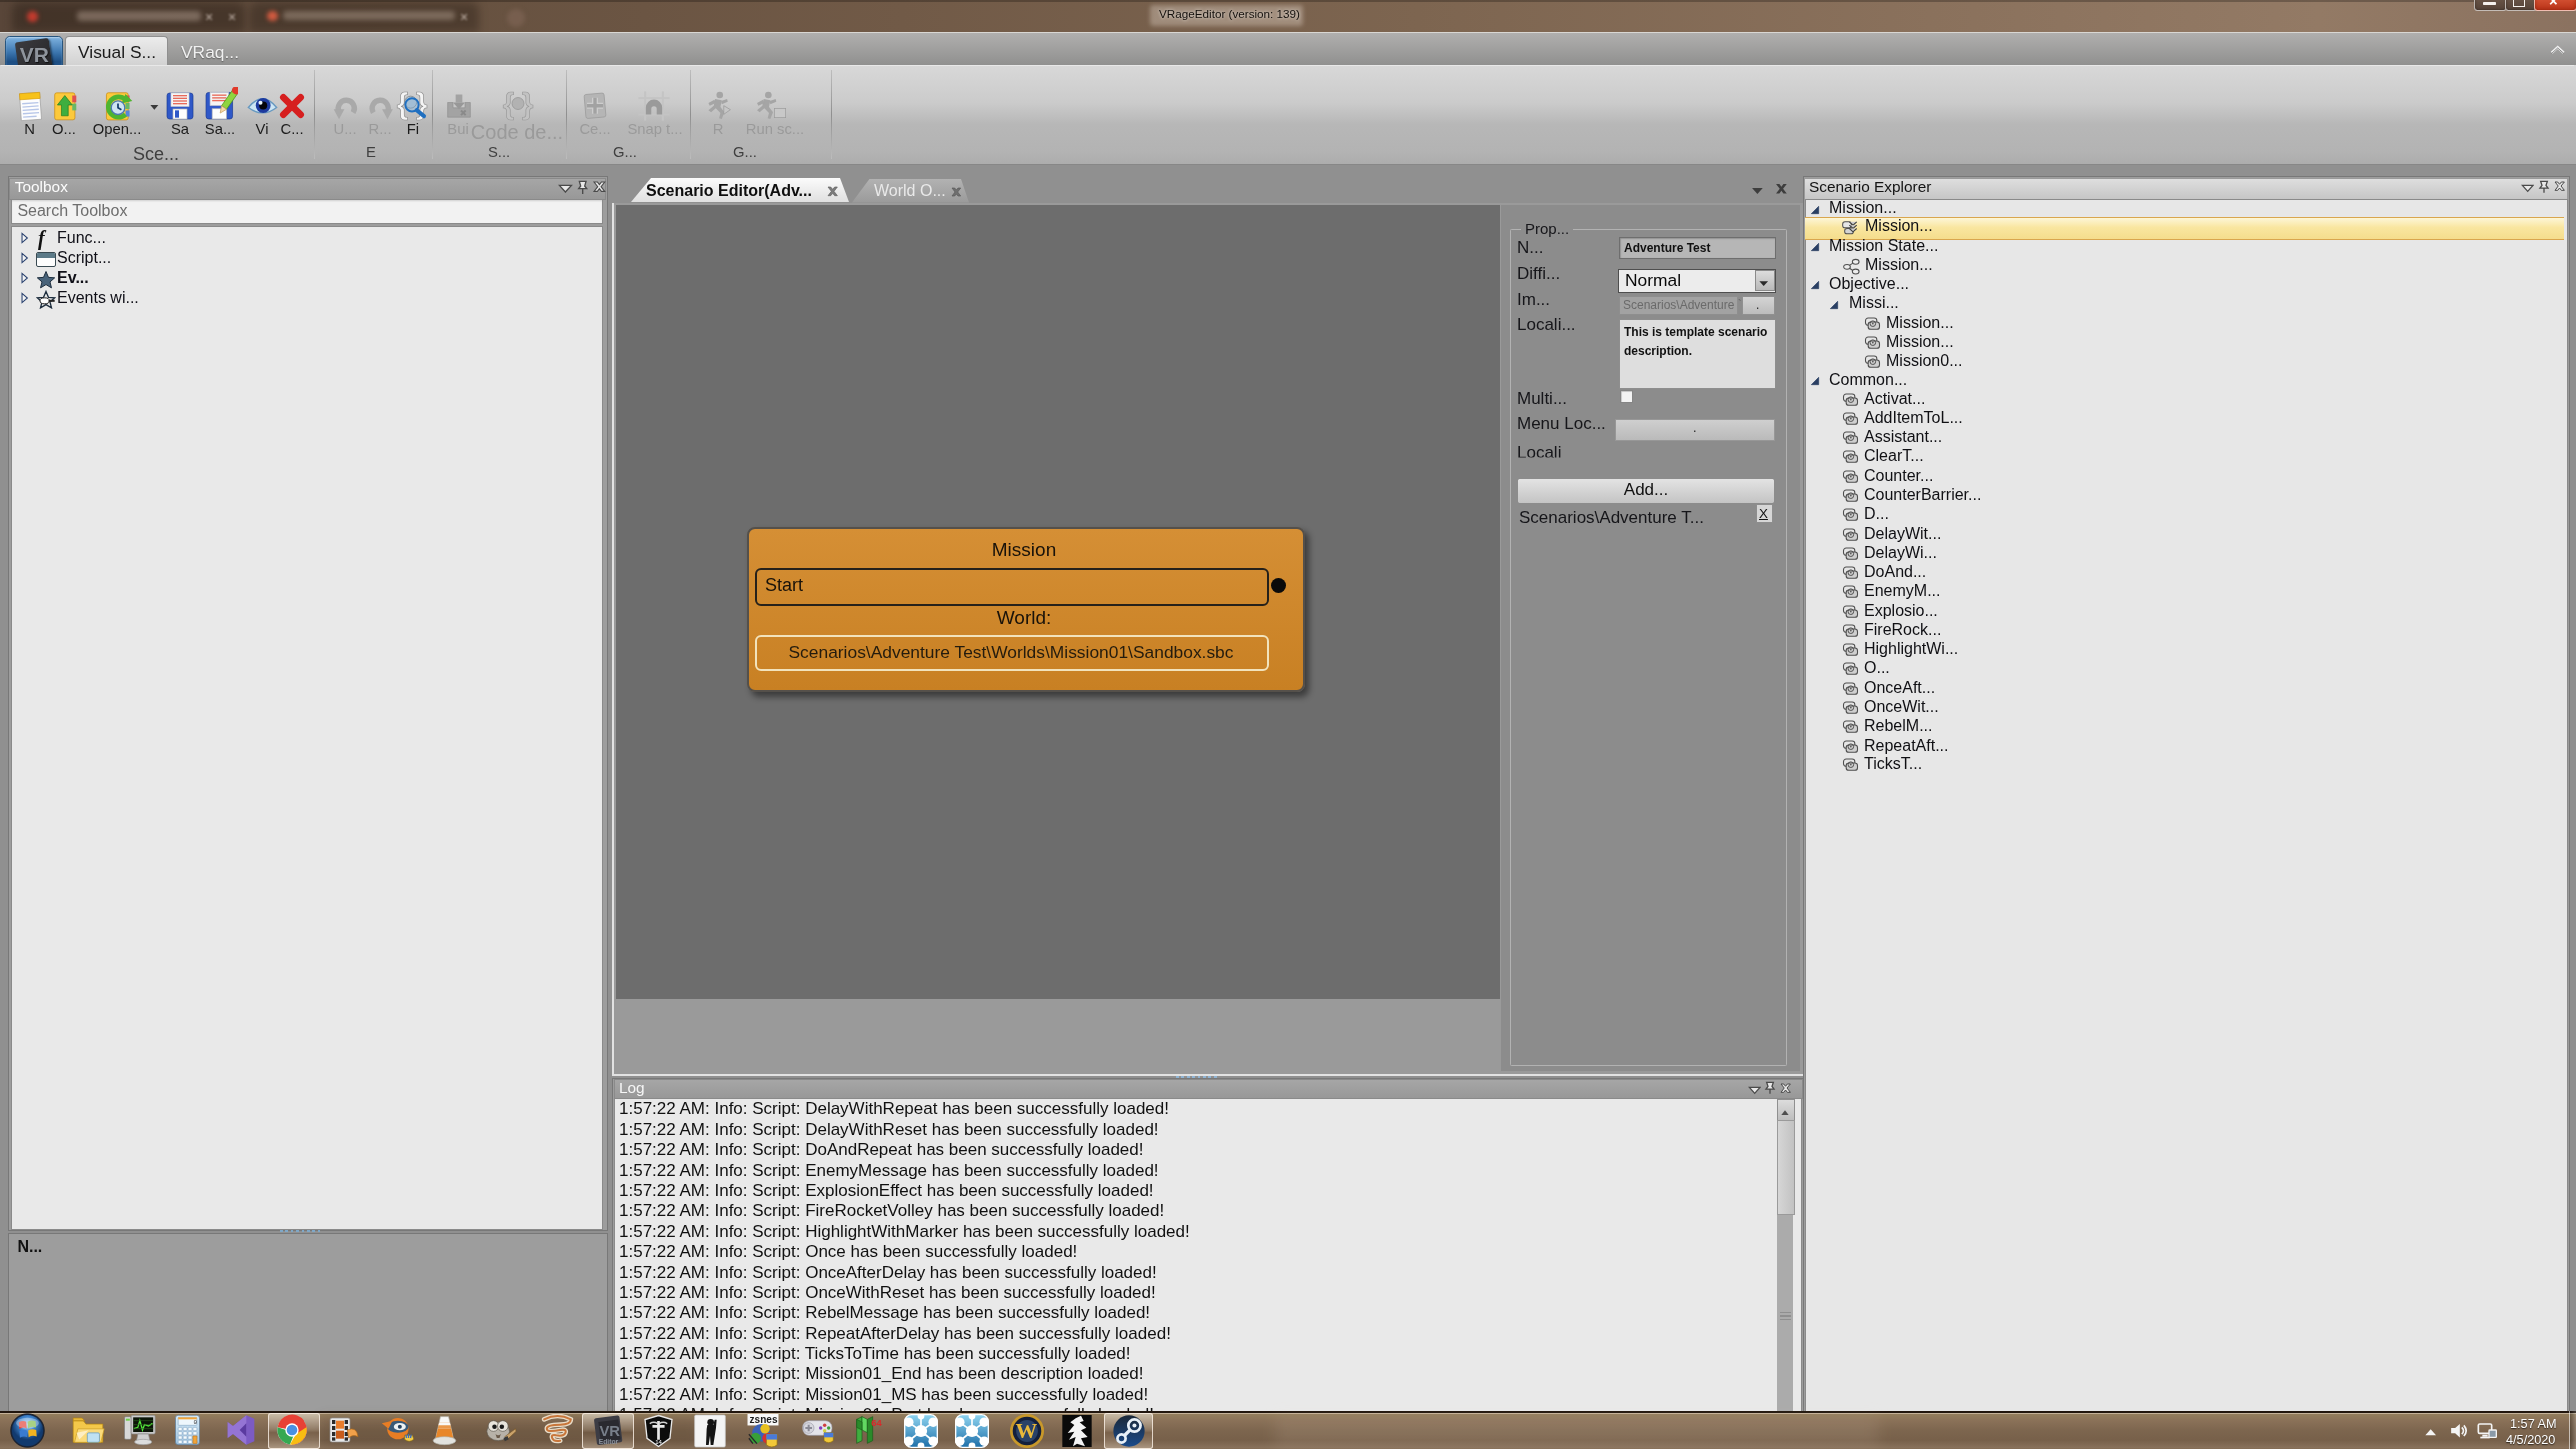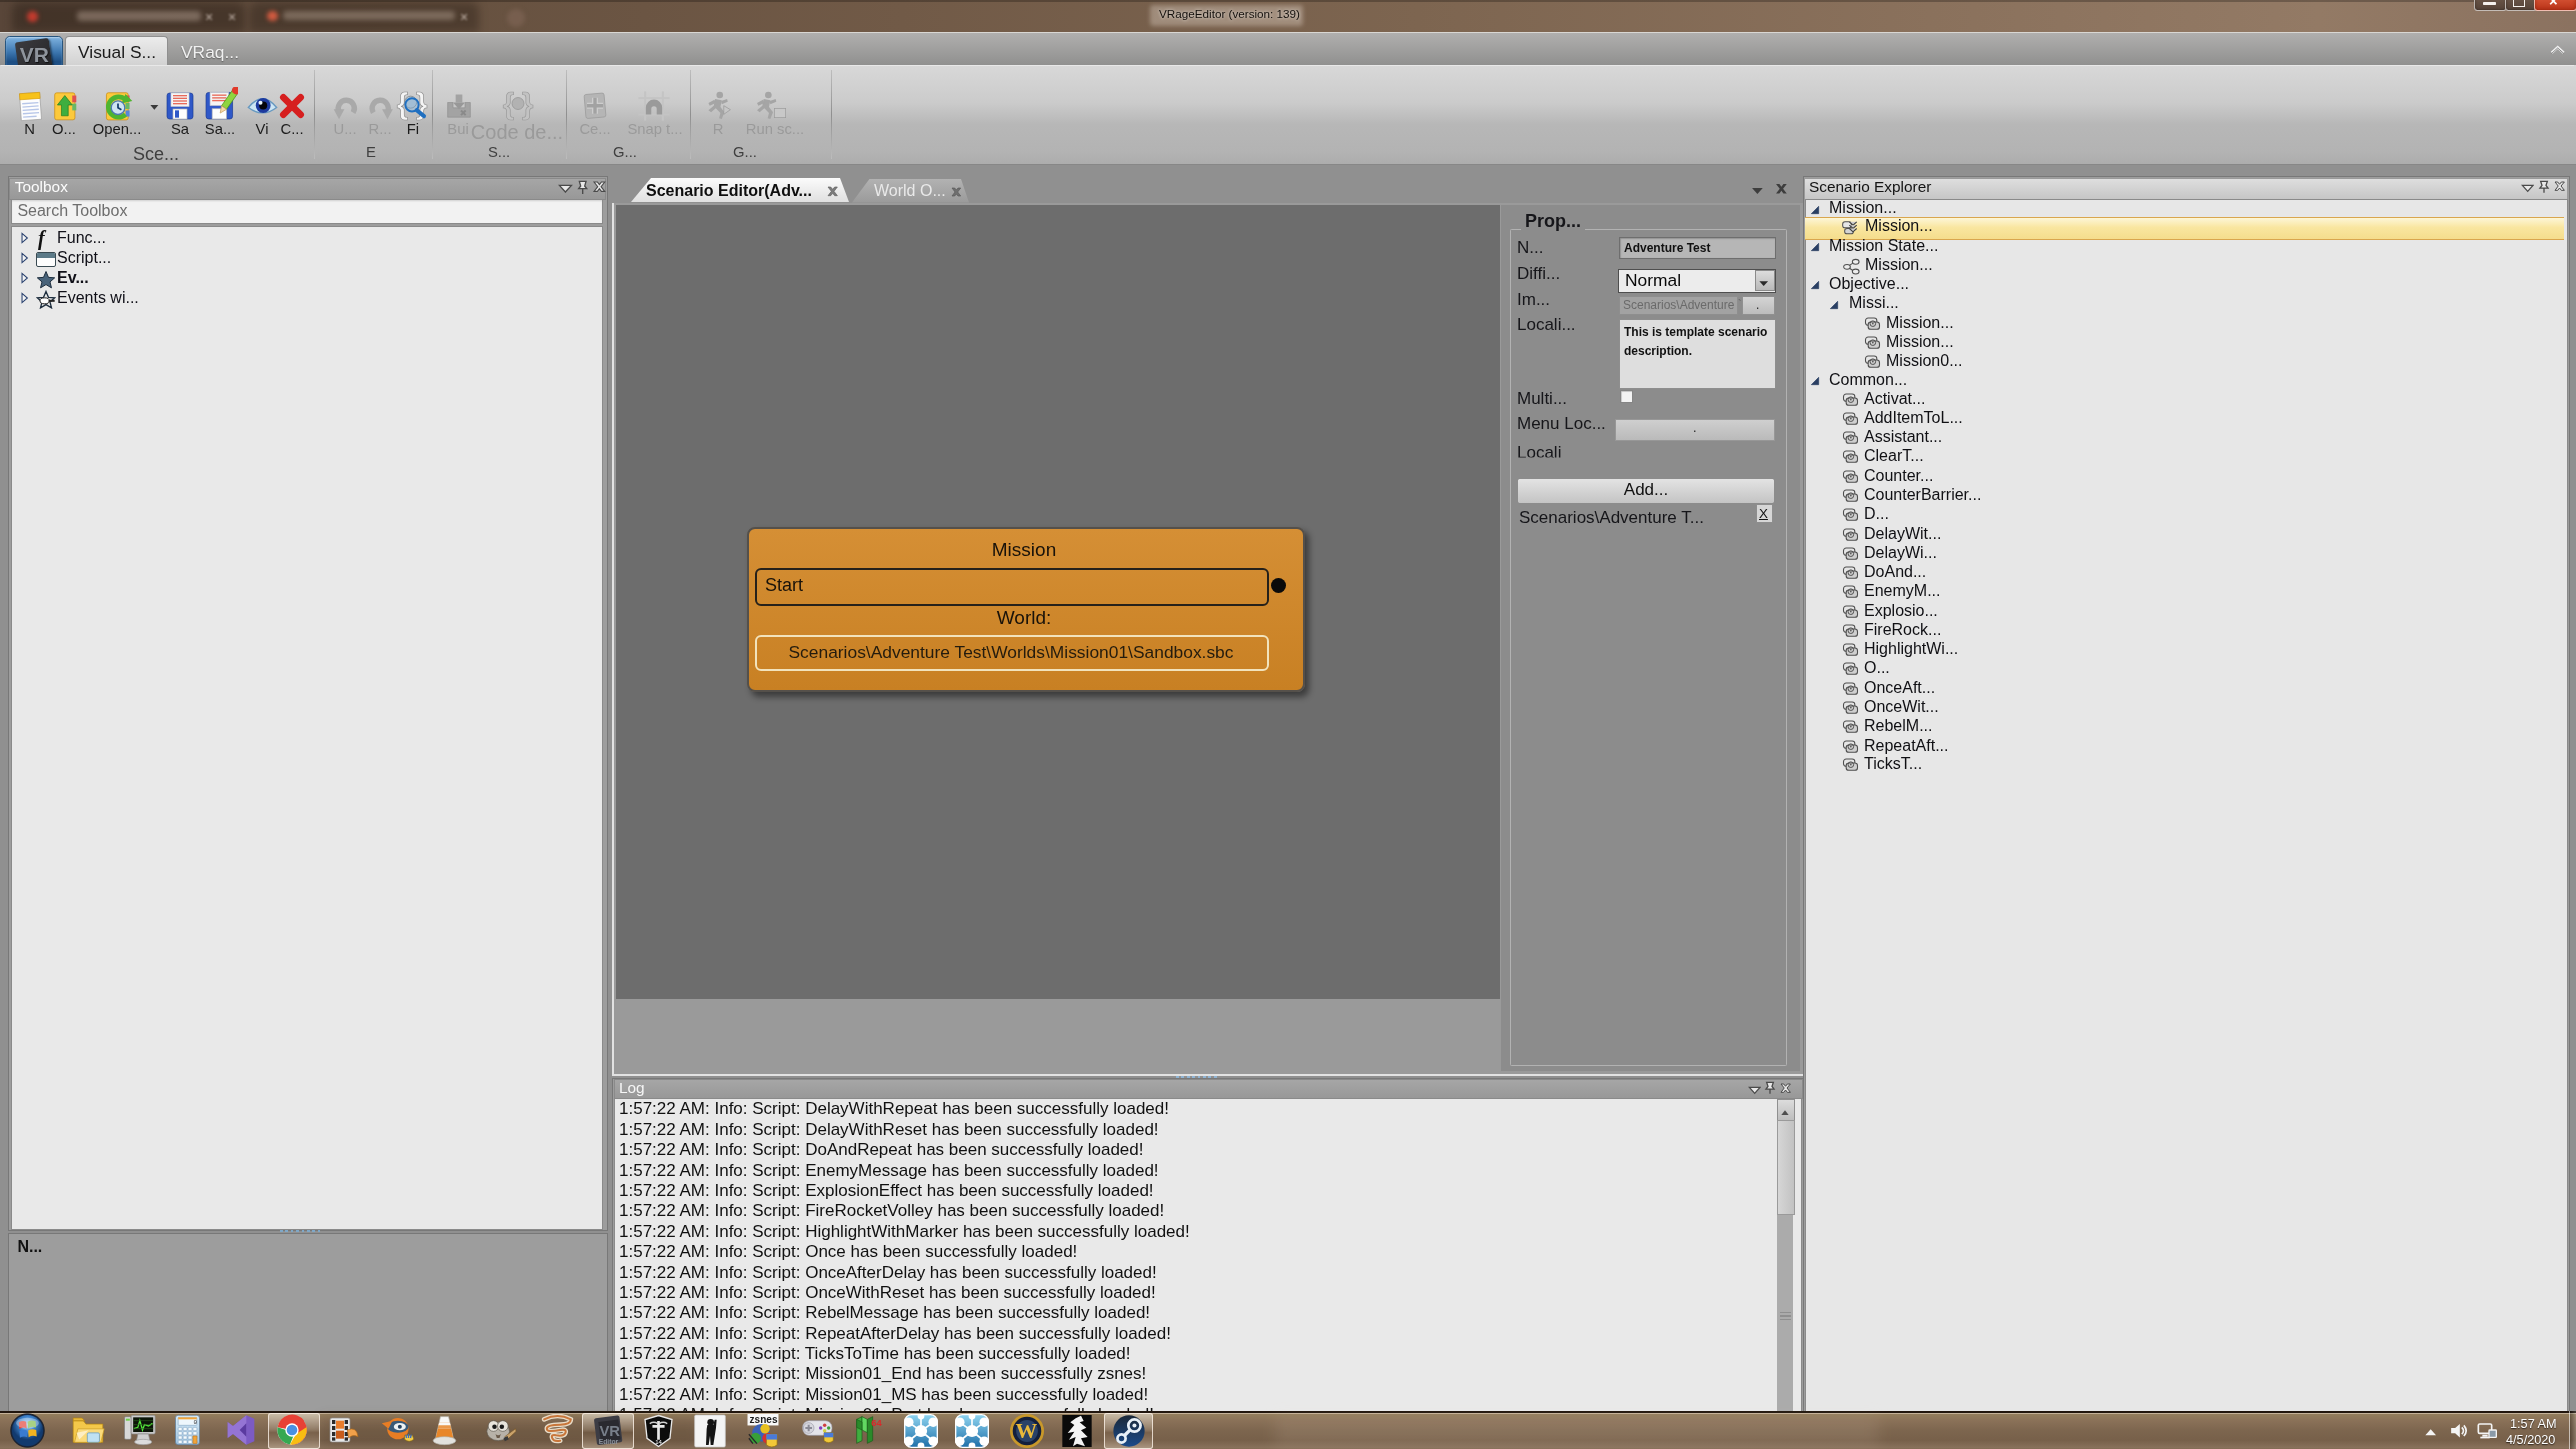--- a/index.html
+++ b/index.html
@@ -317,21 +317,21 @@
 <div class="abs" style="left:747px;top:527px;width:554px;height:161px;background:linear-gradient(#d58f35,#c88023);border:2px solid #55504a;border-radius:8px;box-shadow:4px 4.7px 6px rgba(0,0,0,0.45);"></div>
 <div class="abs tt" style="left:1024px;top:539px;transform:translateX(-50%);font-size:19px;color:#18120a;">Mission</div>
 <div class="abs" style="left:755px;top:568px;width:510px;height:34px;border:2px solid #26211a;border-radius:6px;"></div>
 <div class="abs tt" style="left:765px;top:575px;font-size:18px;color:#18120a;">Start</div>
 <div class="abs" style="left:1271px;top:578px;width:15.4px;height:15.4px;background:#0a0a0a;border-radius:50%;"></div>
 <div class="abs tt" style="left:1024px;top:607px;transform:translateX(-50%);font-size:19px;color:#18120a;">World:</div>
 <div class="abs" style="left:755px;top:635px;width:510px;height:32px;border:2px solid #f2e3bc;border-radius:6px;"></div>
 <div class="abs tt" style="left:1011px;top:642px;transform:translateX(-50%);font-size:17.4px;color:#241c0e;">Scenarios\Adventure Test\Worlds\Mission01\Sandbox.sbc</div>
 
 <div class="abs" style="left:1510px;top:229px;width:275px;height:835px;border:0.7px solid #b2b2b2;border-radius:1.3px;"></div>
-<div class="abs tt" style="left:1521px;top:211px;font-size:18px;color:#16161a;background:#8c8c8c;padding:0 4px;font-weight:bold;">Prop...</div>
+<div class="abs tt" style="left:1521px;top:220px;font-size:15px;color:#16161a;background:#8c8c8c;padding:0 4px;">Prop...</div>
 <div class="abs tt" style="left:1517px;top:238px;font-size:17px;color:#16161a;">N...</div>
 <div class="abs" style="left:1619px;top:237px;width:155px;height:20px;background:#b6b6b6;border:0.7px solid #6e6e6e;box-shadow:inset 0.7px 0.7px 1.3px rgba(0,0,0,0.25);"></div>
 <div class="abs tt" style="left:1624px;top:241px;font-size:12px;font-weight:bold;color:#111;">Adventure Test</div>
 <div class="abs tt" style="left:1517px;top:264px;font-size:17px;color:#16161a;">Diffi...</div>
 <div class="abs" style="left:1618px;top:269px;width:156px;height:21.5px;background:#ececec;border:1.3px solid #4e4e4e;"></div>
 <div class="abs tt" style="left:1625px;top:270px;font-size:17.4px;color:#090909;">Normal</div>
 <div class="abs" style="left:1755px;top:270px;width:18px;height:19px;background:linear-gradient(#dcdcdc,#b9b9b9);border:0.7px solid #8a8a8a;"></div>
 <div class="abs" style="left:1758px;top:277px;"><svg width="11.4" height="6.7" viewBox="0 0 17 10">
         <path d="M2 2 L15 2 L8.5 9 Z" fill="#2a2a2a"></path>
       </svg></div>
@@ -377,21 +377,21 @@
 <div class="abs tt" style="left:619px;top:1161px;font-size:17px;color:#101010;">1:57:22 AM: Info: Script: EnemyMessage has been successfully loaded!</div>
 <div class="abs tt" style="left:619px;top:1181px;font-size:17px;color:#101010;">1:57:22 AM: Info: Script: ExplosionEffect has been successfully loaded!</div>
 <div class="abs tt" style="left:619px;top:1201px;font-size:17px;color:#101010;">1:57:22 AM: Info: Script: FireRocketVolley has been successfully loaded!</div>
 <div class="abs tt" style="left:619px;top:1222px;font-size:17px;color:#101010;">1:57:22 AM: Info: Script: HighlightWithMarker has been successfully loaded!</div>
 <div class="abs tt" style="left:619px;top:1242px;font-size:17px;color:#101010;">1:57:22 AM: Info: Script: Once has been successfully loaded!</div>
 <div class="abs tt" style="left:619px;top:1263px;font-size:17px;color:#101010;">1:57:22 AM: Info: Script: OnceAfterDelay has been successfully loaded!</div>
 <div class="abs tt" style="left:619px;top:1283px;font-size:17px;color:#101010;">1:57:22 AM: Info: Script: OnceWithReset has been successfully loaded!</div>
 <div class="abs tt" style="left:619px;top:1303px;font-size:17px;color:#101010;">1:57:22 AM: Info: Script: RebelMessage has been successfully loaded!</div>
 <div class="abs tt" style="left:619px;top:1324px;font-size:17px;color:#101010;">1:57:22 AM: Info: Script: RepeatAfterDelay has been successfully loaded!</div>
 <div class="abs tt" style="left:619px;top:1344px;font-size:17px;color:#101010;">1:57:22 AM: Info: Script: TicksToTime has been successfully loaded!</div>
-<div class="abs tt" style="left:619px;top:1364px;font-size:17px;color:#101010;">1:57:22 AM: Info: Script: Mission01_End has been successfully zsnes!</div>
+<div class="abs tt" style="left:619px;top:1364px;font-size:17px;color:#101010;">1:57:22 AM: Info: Script: Mission01_End has been description loaded!</div>
 <div class="abs tt" style="left:619px;top:1385px;font-size:17px;color:#101010;">1:57:22 AM: Info: Script: Mission01_MS has been successfully loaded!</div>
 <div class="abs tt" style="left:619px;top:1405px;font-size:17px;color:#101010;">1:57:22 AM: Info: Script: Mission01_Part has been successfully loaded!</div>
 
 <div class="abs" style="left:1777px;top:1099px;width:16px;height:314px;background:#ababab;"></div>
 <div class="abs" style="left:1777px;top:1099px;width:16px;height:20px;background:linear-gradient(#dcdcdc,#bdbdbd);border:0.7px solid #8f8f8f;"></div>
 <div class="abs" style="left:1780px;top:1106px;"><svg width="10" height="7.4" viewBox="0 0 15 11">
         <path d="M7.5 2 L13 9 L2 9 Z" fill="#4e4e4e"></path>
       </svg></div>
 <div class="abs" style="left:1777px;top:1120px;width:16px;height:93px;background:linear-gradient(90deg,#d6d6d6,#c2c2c2);border:0.7px solid #9a9a9a;"></div>
 <div class="abs" style="left:1780px;top:1312px;width:10.7px;height:9.4px;background:repeating-linear-gradient(#8f8f8f 0 1.3px,transparent 1.3px 3.4px);"></div>

